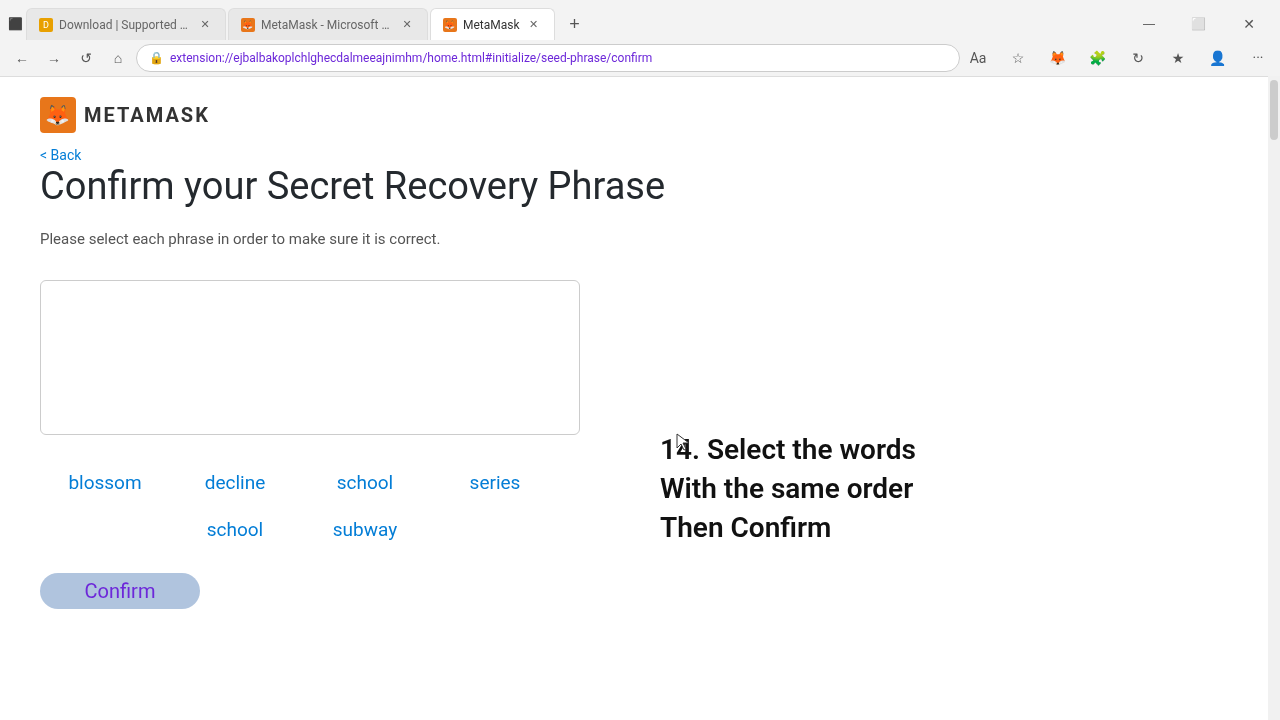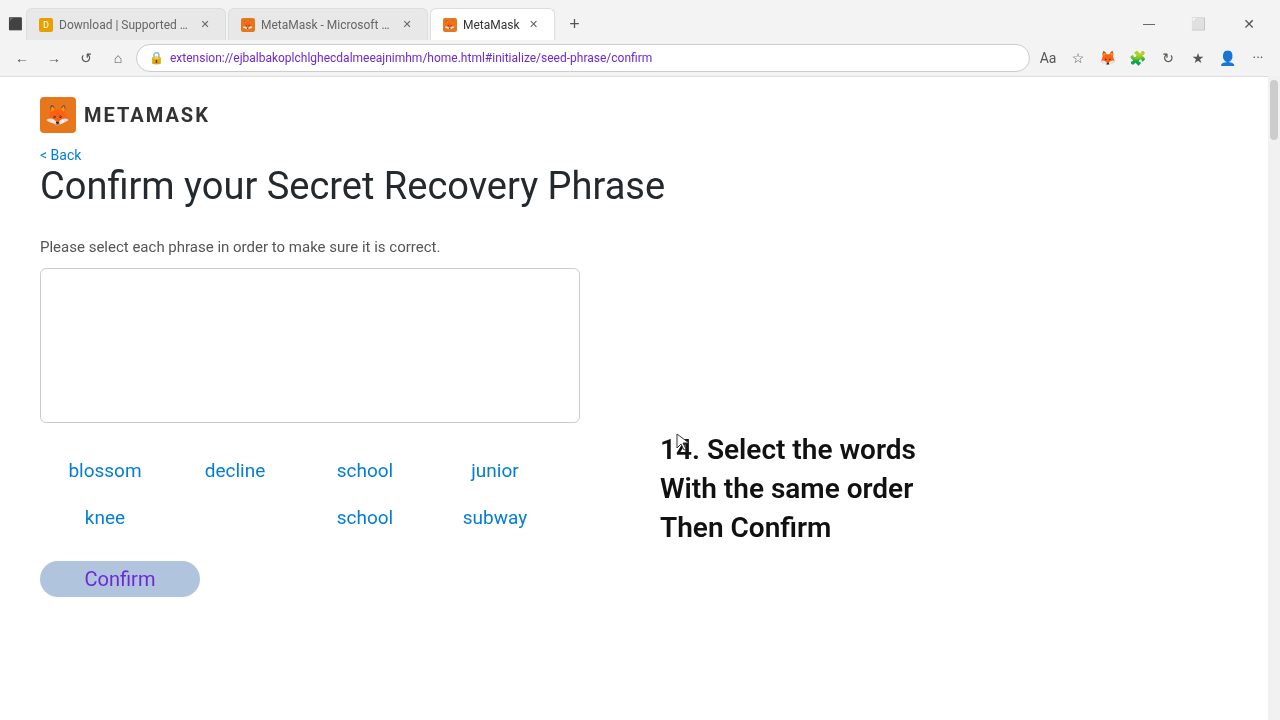--- a/index.html
+++ b/index.html
@@ -141,21 +141,21 @@
       gap: 6px;
     }
 
     .address-text {
       flex: 1;
       font-size: 12px;
       color: #6d28d9;
     }
 
     .toolbar-icons {
-      display: flex; gap: 2px; align-items: center;
+      display: flex; gap: 12px; align-items: center;
     }
 
     .toolbar-icon {
       width: 28px; height: 28px;
       border-radius: 50%;
       display: flex; align-items: center; justify-content: center;
       font-size: 14px;
       color: #555;
       cursor: pointer;
     }
@@ -194,28 +194,28 @@
       font-size: 14px;
       color: #037dd6;
       cursor: pointer;
       display: inline-block;
     }
 
     .page-title {
       font-size: 38px;
       font-weight: 400;
       color: #24292e;
-      margin-bottom: 28px;
+      margin-bottom: 20px;
       line-height: 1.2;
     }
 
     .subtitle {
       font-size: 15px;
       color: #555;
-      margin-bottom: 12px;
+      margin-bottom: 32px;
     }
 
     .phrase-box {
       width: 540px;
       height: 155px;
       border: 1px solid #ccc;
       border-radius: 6px;
       background: #fff;
       margin-bottom: 24px;
     }
@@ -368,22 +368,21 @@
     <p class="subtitle">Please select each phrase in order to make sure it is correct.</p>
 
     
     <div class="phrase-box"></div>
 
     
     <div class="word-grid">
       <button class="word-btn">blossom</button>
       <button class="word-btn">decline</button>
       <button class="word-btn">school</button>
-      <button class="word-btn">junior</button>
-      <button class="word-btn">knee</button>
+      <button class="word-btn">series</button>
       <button class="word-btn" style="visibility:hidden;"></button>
       <button class="word-btn">school</button>
       <button class="word-btn">subway</button>
     </div>
 
     
     <button class="confirm-btn">Confirm</button>
   </div>
 
   <div class="instruction-overlay">

